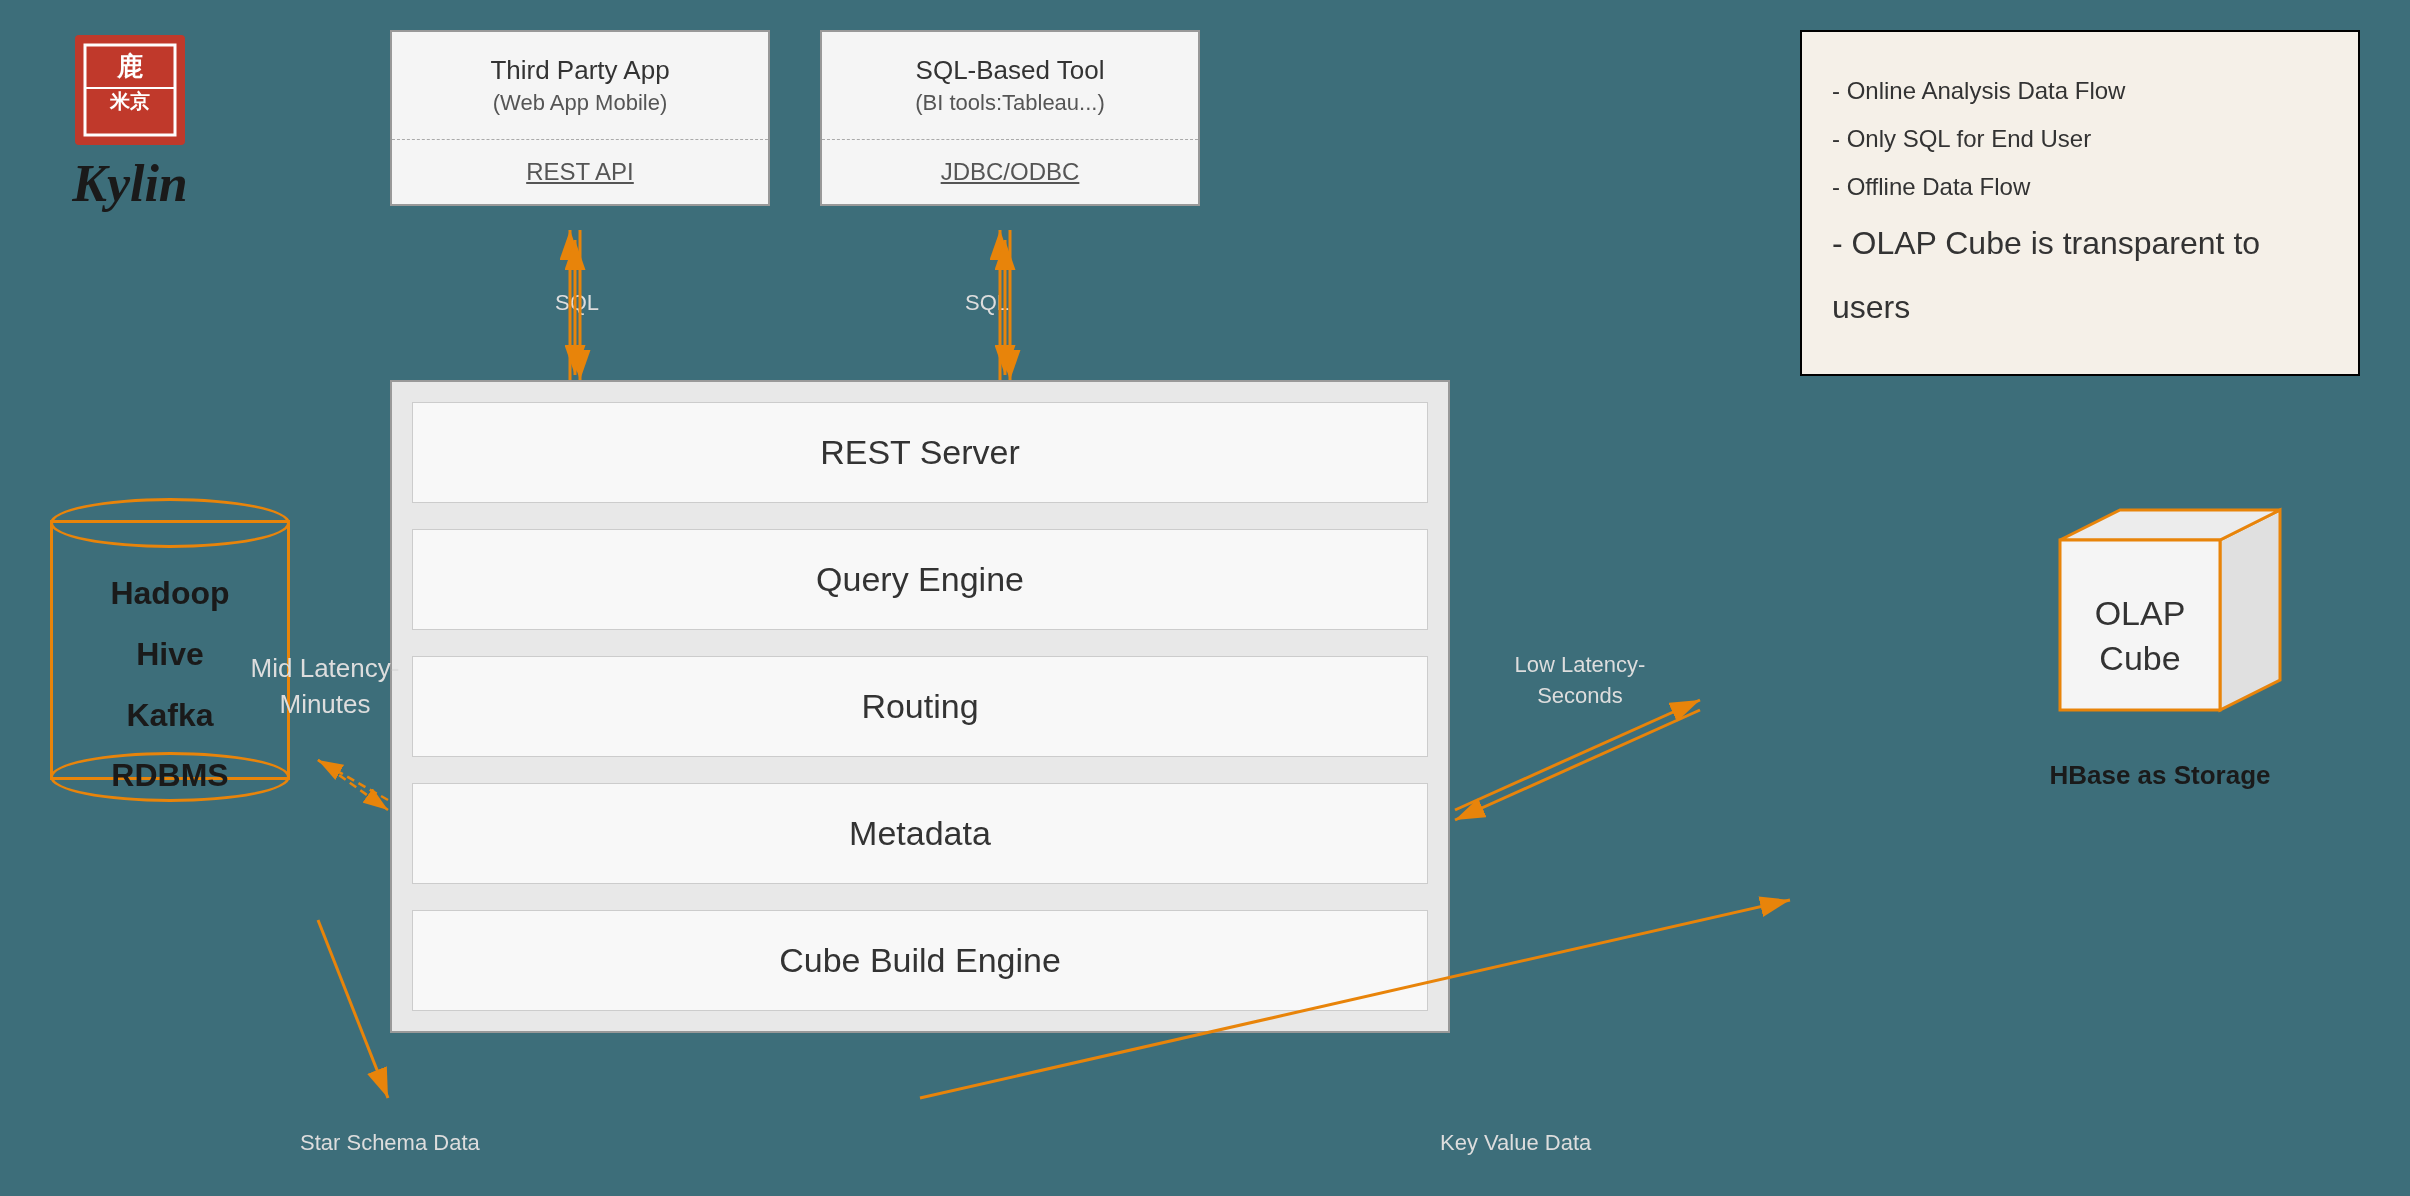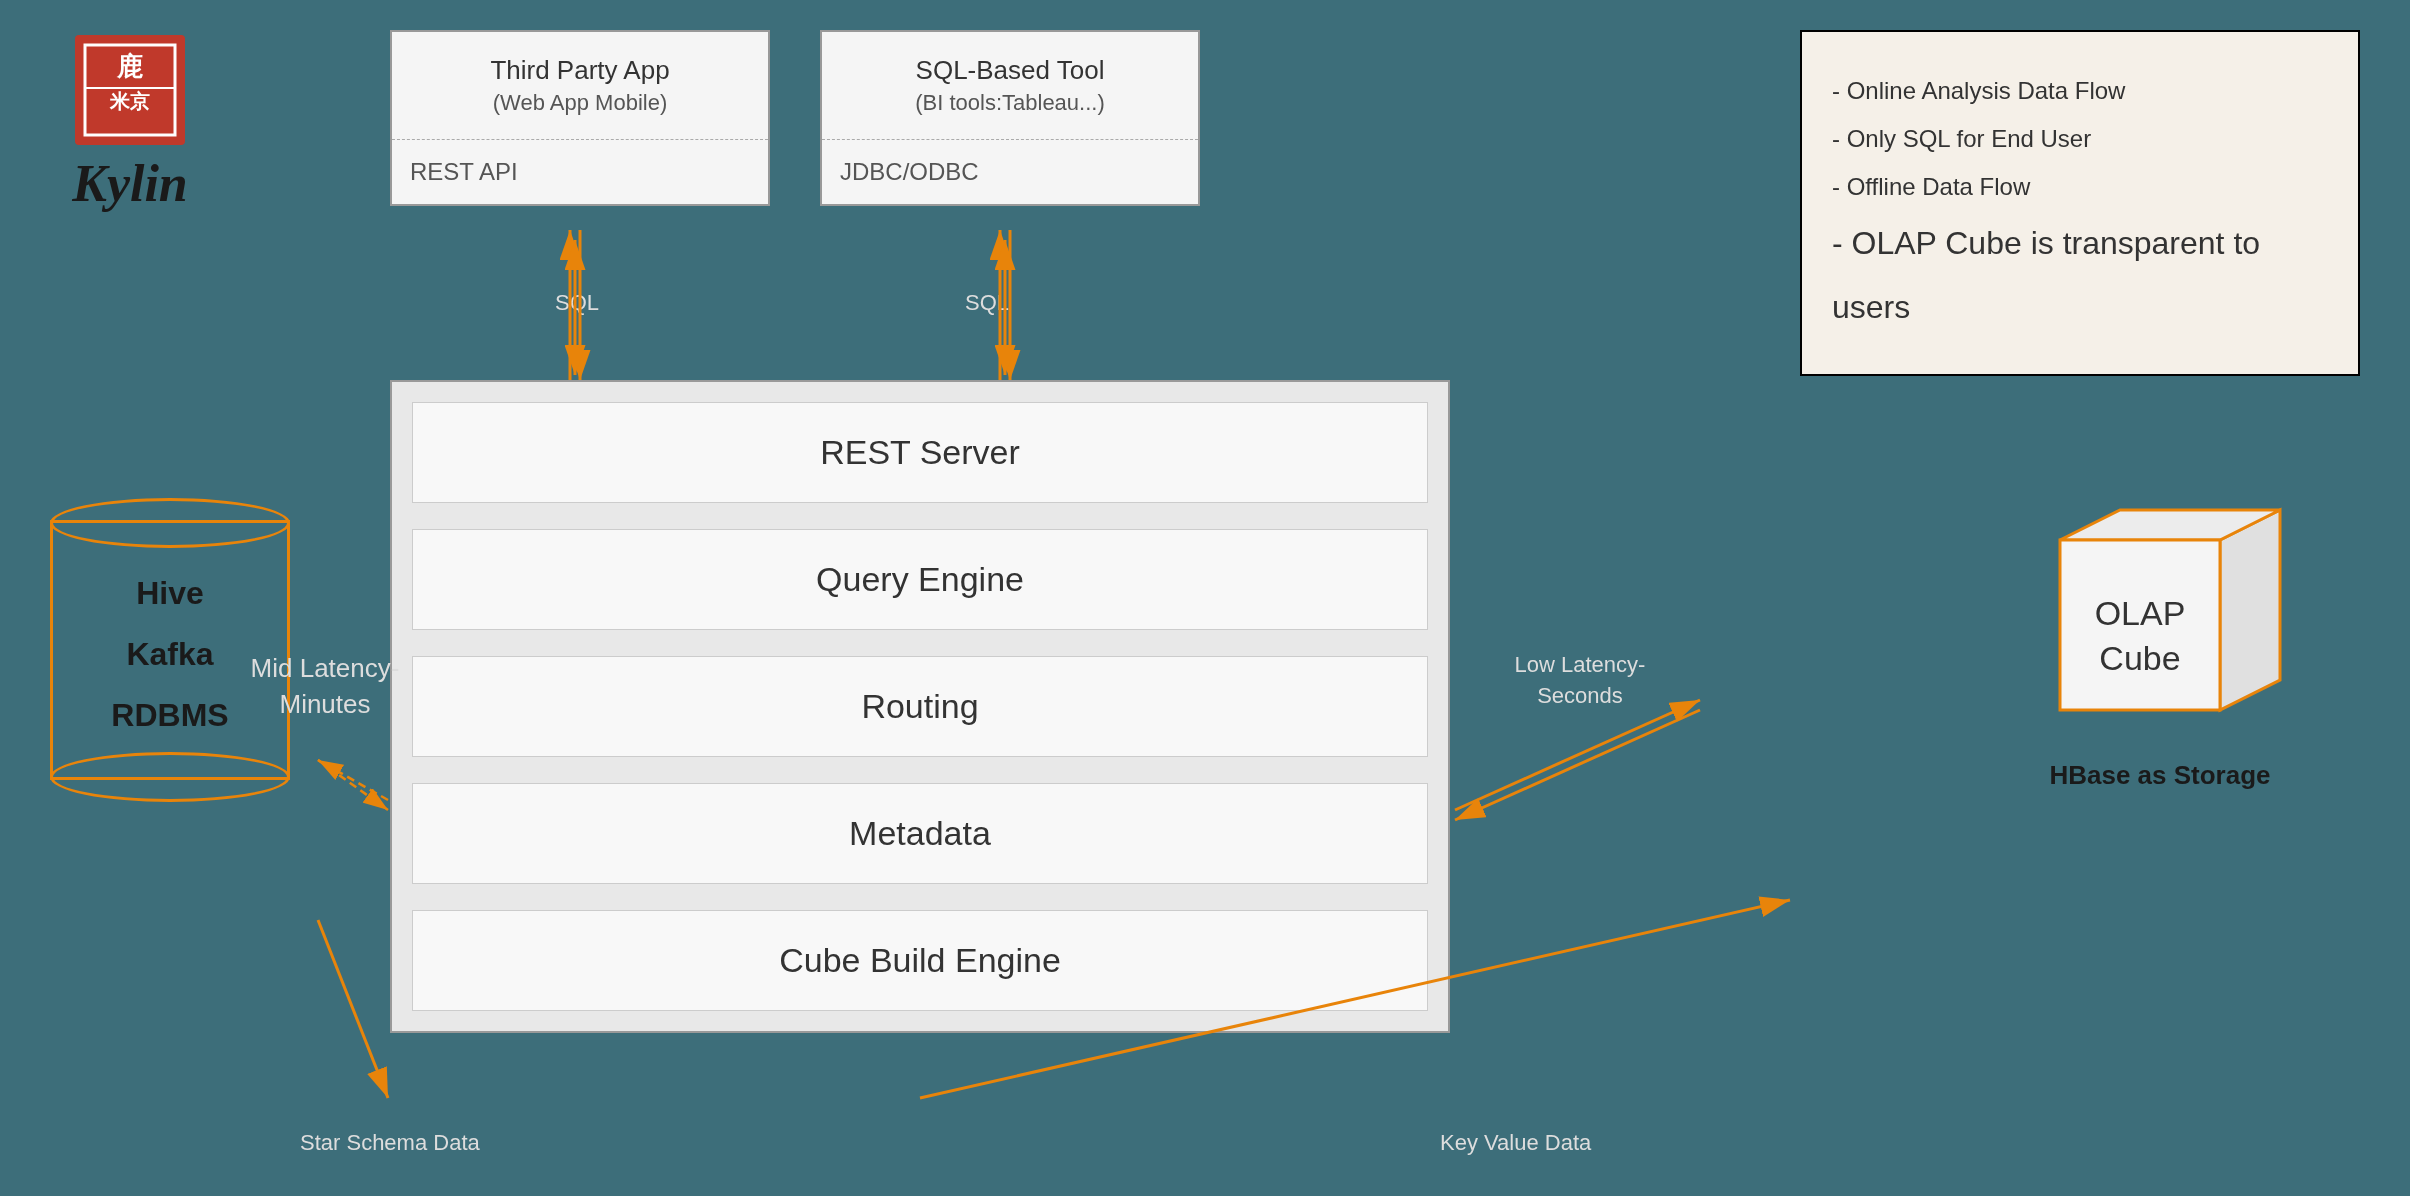--- a/index.html
+++ b/index.html
@@ -47,23 +47,24 @@
     .box-top {
       padding: 20px;
       text-align: center;
       border-bottom: 1px dashed #aaa;
       font-size: 26px;
       color: #333;
       line-height: 1.4;
     }
     .box-bottom {
       padding: 18px;
-      text-align: left;
+      text-align: center;
       font-size: 24px;
       color: #555;
+      text-decoration: underline;
     }
 
     
     .sql-tool-box {
       position: absolute;
       top: 30px;
       left: 820px;
       width: 380px;
       background: #f5f5f5;
       border: 2px solid #999;
@@ -274,20 +275,21 @@
   <div class="component-row">Query Engine</div>
   <div class="component-row">Routing</div>
   <div class="component-row">Metadata</div>
   <div class="component-row">Cube Build Engine</div>
 </div>
 
 <div class="hadoop-box">
   <div class="cylinder">
     <div class="cylinder-top"></div>
     <div class="cylinder-text">
+      <div>Hadoop</div>
       <div>Hive</div>
       <div>Kafka</div>
       <div>RDBMS</div>
     </div>
     <div class="cylinder-bottom"></div>
   </div>
 </div>
 
 <div class="label-mid-latency">Mid Latency-Minutes</div>
 <div class="label-low-latency">Low Latency-Seconds</div>

